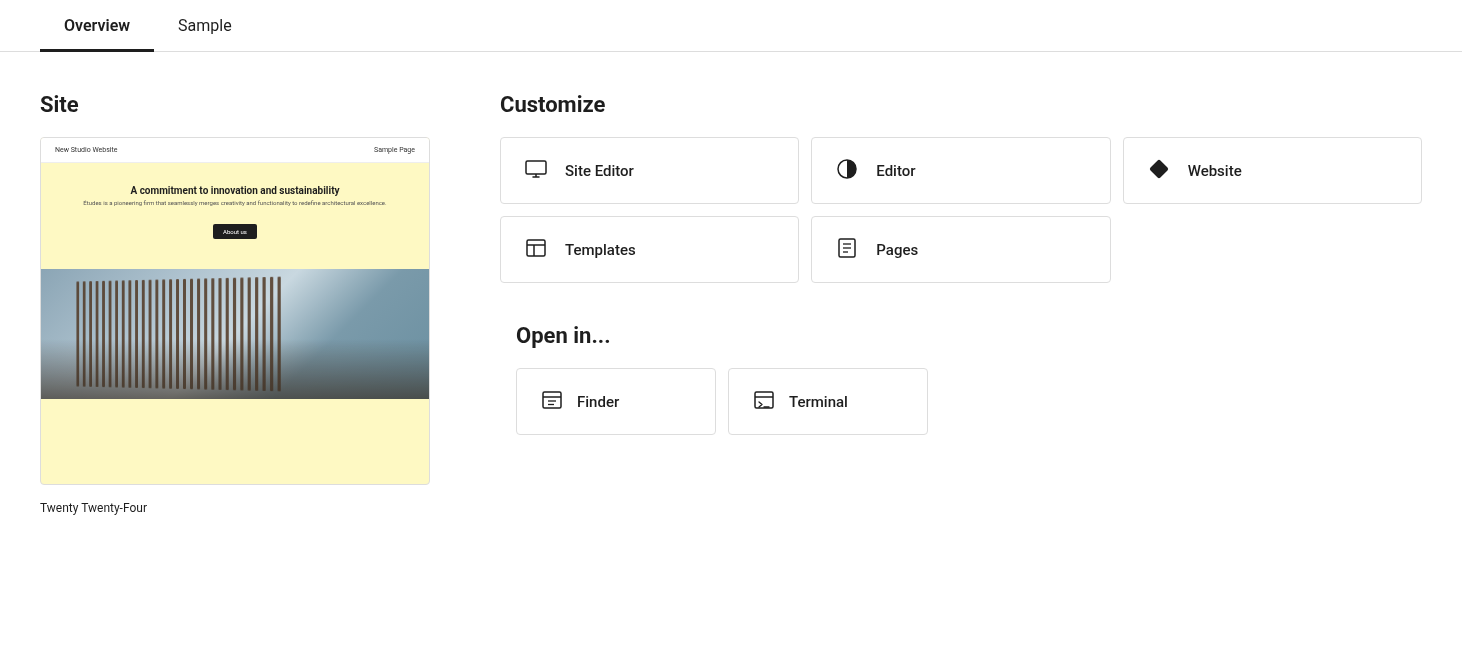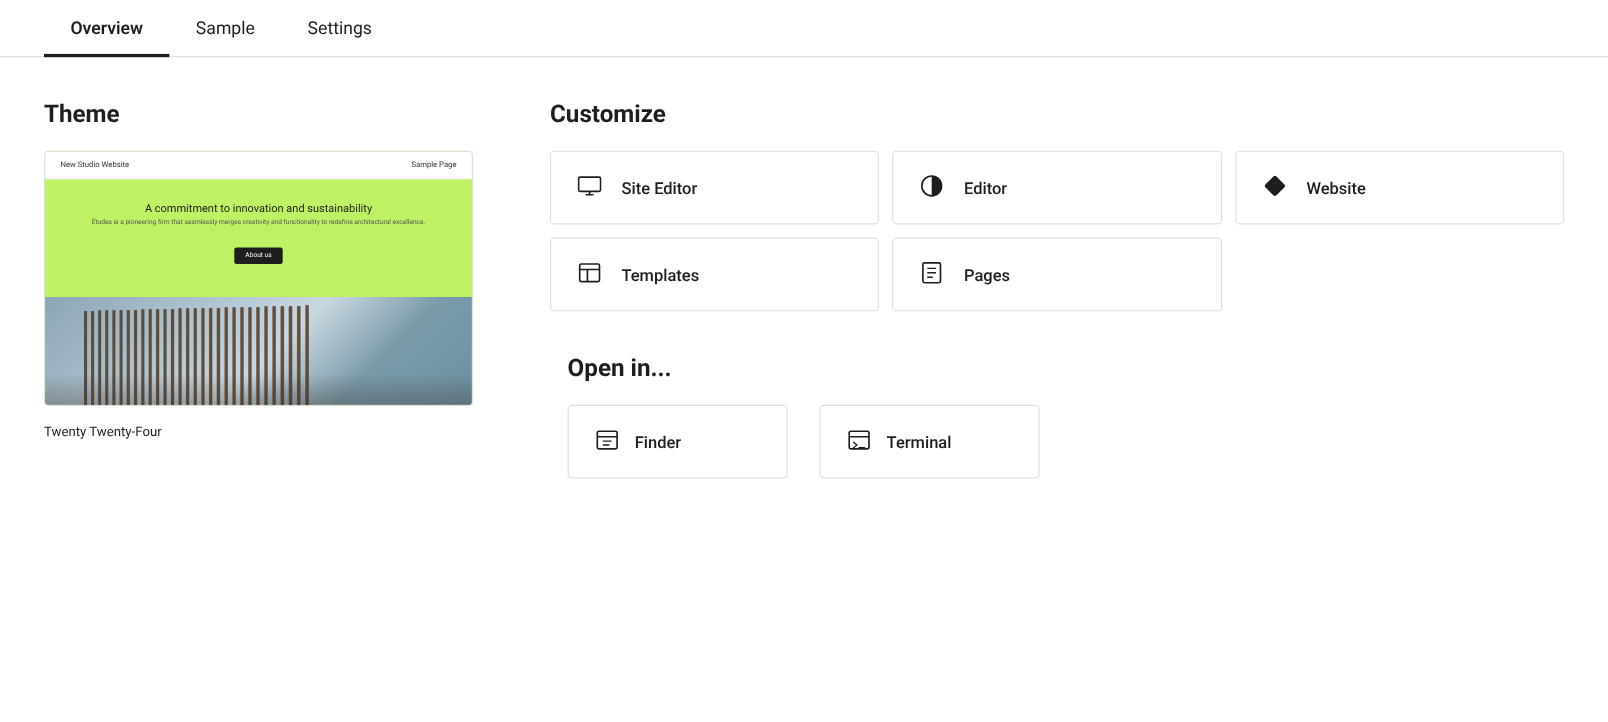--- a/index.html
+++ b/index.html
@@ -51,25 +51,25 @@
     }
 
     .section-title {
       font-size: 22px;
       font-weight: 700;
       margin-bottom: 20px;
     }
 
     .theme-preview {
       width: 390px;
-      height: 232px;
+      height: 348px;
       border: 1px solid #ddd;
       border-radius: 4px;
       overflow: hidden;
-      background: #bef264;
+      background: #fef9c3;
       margin-bottom: 16px;
     }
 
     .preview-topbar {
       display: flex;
       justify-content: space-between;
       align-items: center;
       padding: 8px 14px;
       background: #fff;
       border-bottom: 1px solid #eee;
@@ -86,21 +86,21 @@
       margin-left: 43px;
     }
 
     .preview-body {
       padding: 20px 30px;
       text-align: center;
     }
 
     .preview-heading {
       font-size: 10px;
-      font-weight: 400;
+      font-weight: 700;
       line-height: 1.5;
       margin-bottom: 0;
       color: #1e1e1e;
     }
 
     .preview-subtext {
       font-size: 6px;
       color: #555;
       line-height: 1.5;
       margin-bottom: 12px;
@@ -190,21 +190,21 @@
       flex-shrink: 0;
     }
 
     .open-in-section {
       margin-top: 0;
       margin-left: 16px;
     }
 
     .open-in-grid {
       display: flex;
-      gap: 29px;
+      gap: 12px;
     }
 
     .open-in-card {
       border: 1px solid #ddd;
       border-radius: 4px;
       padding: 20px 24px;
       display: flex;
       align-items: center;
       gap: 14px;
       cursor: pointer;
@@ -215,27 +215,26 @@
       transition: background 0.15s;
       min-width: 200px;
     }
   </style>
 </head>
 <body>
 
 <div class="tabs-bar">
   <div class="tab-item active">Overview</div>
   <div class="tab-item">Sample</div>
-  <div class="tab-item">Settings</div>
 </div>
 
 <div class="main-content">
 
   <div class="theme-section">
-    <div class="section-title">Theme</div>
+    <div class="section-title">Site</div>
 
     <div class="theme-preview">
       <div class="preview-topbar">
         <span class="preview-site-name">New Studio Website</span>
         <span class="preview-sample-page">Sample Page</span>
       </div>
       <div class="preview-body">
         <div class="preview-heading">A commitment to innovation and
 sustainability</div>
         <div class="preview-subtext">Études is a pioneering firm that seamlessly merges creativity and

